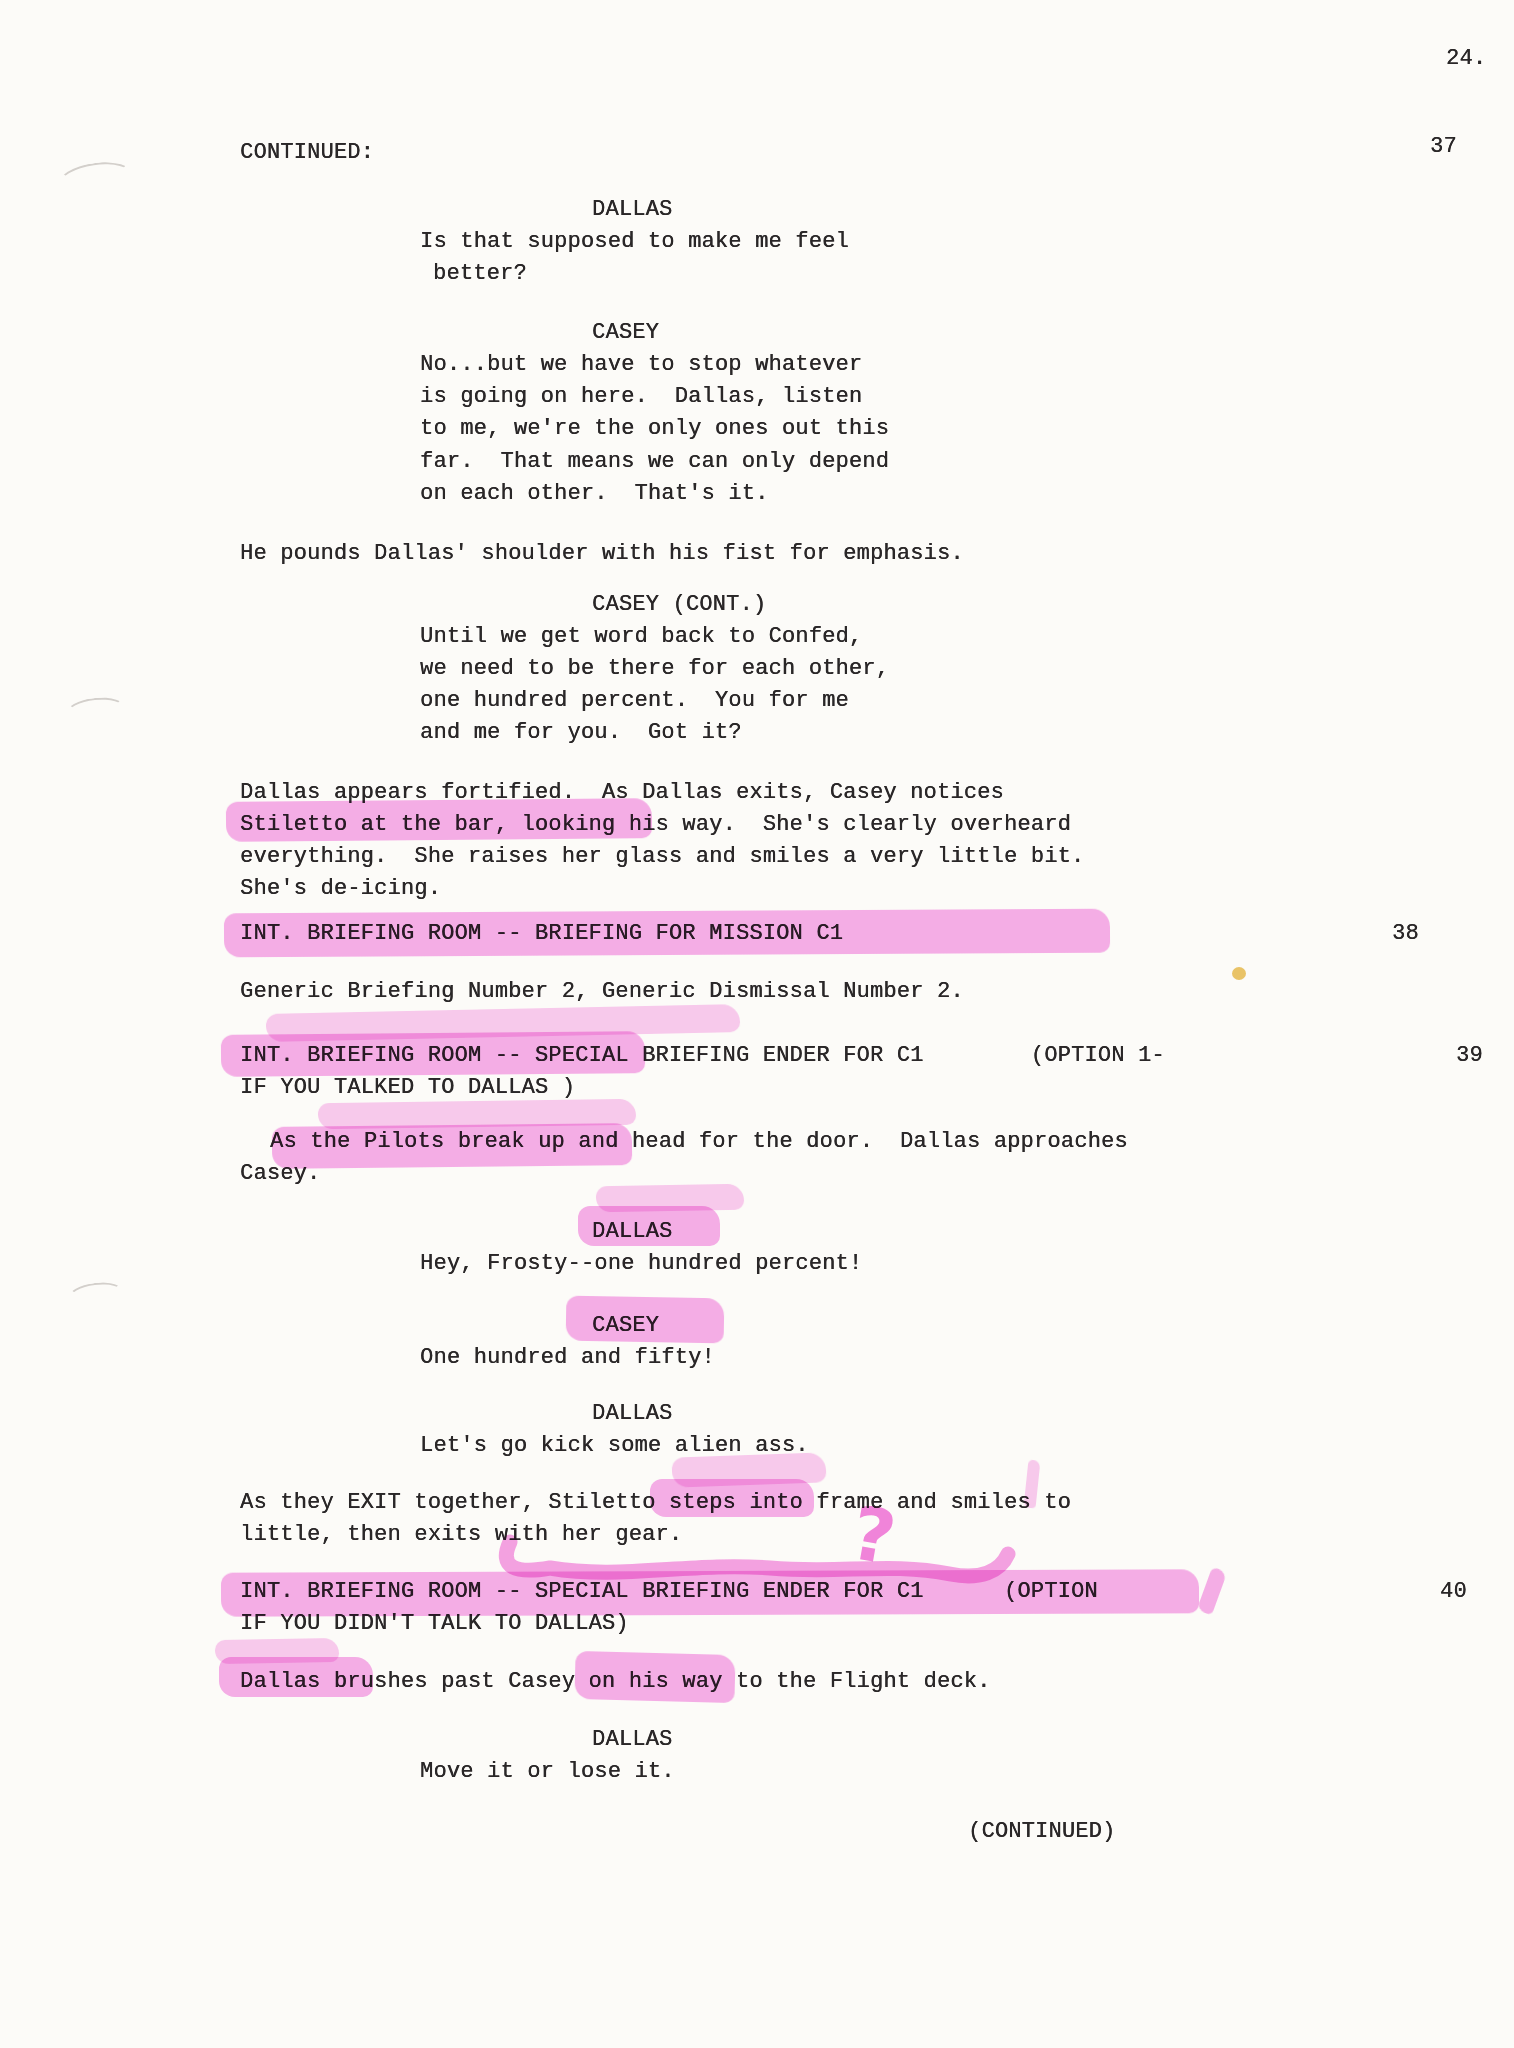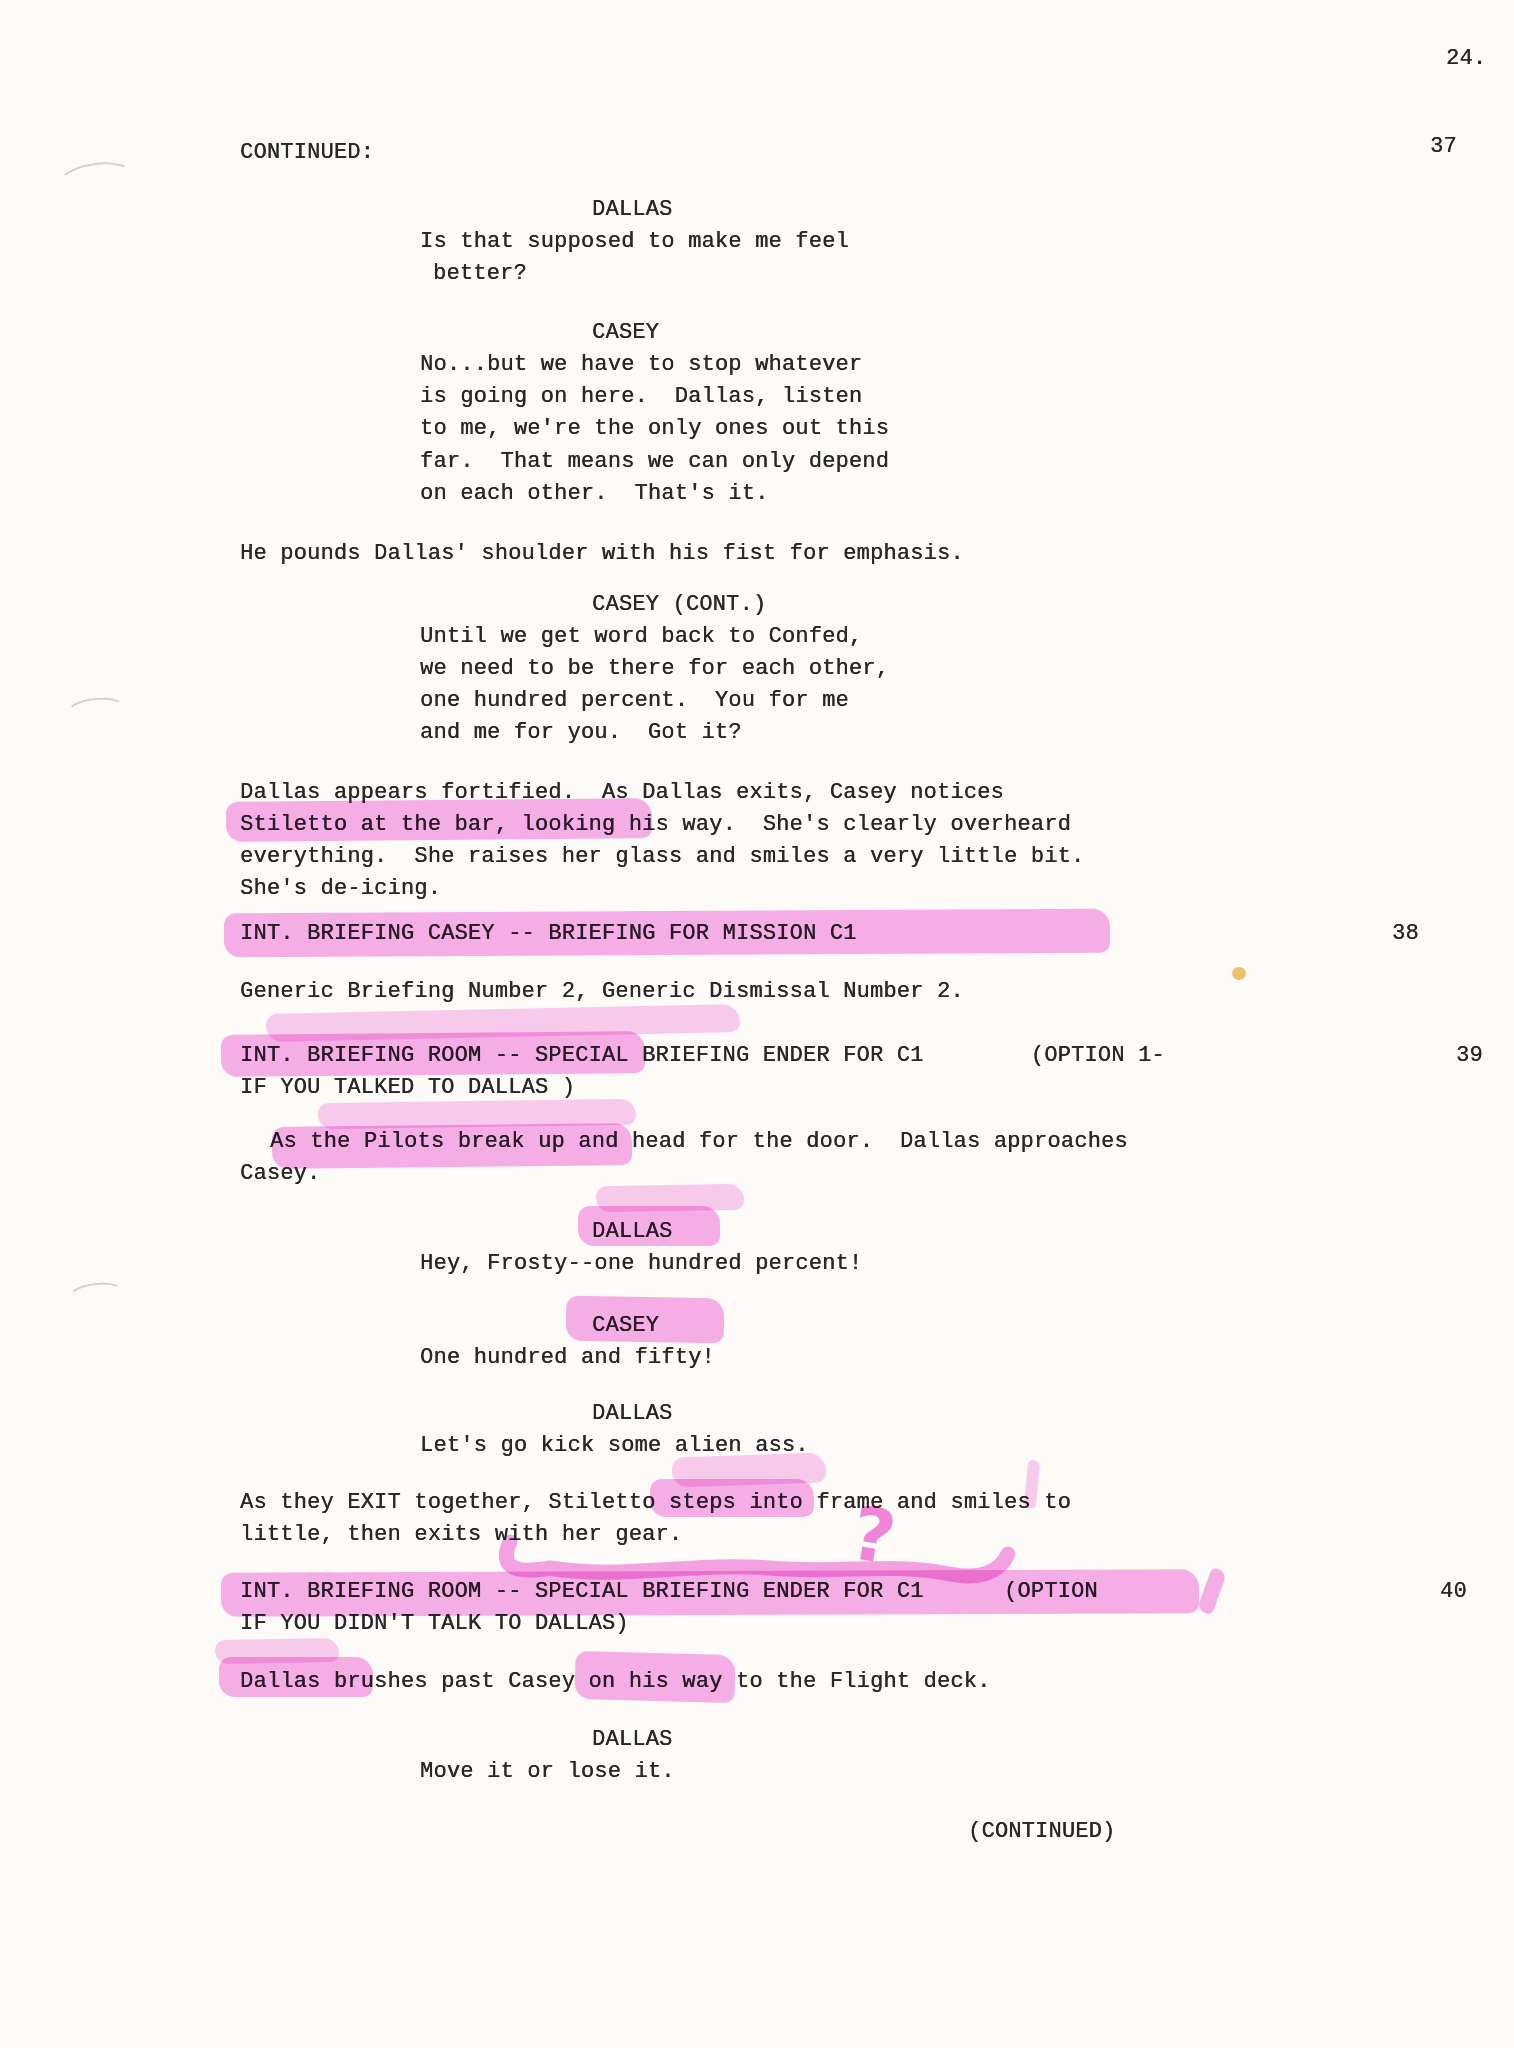--- a/index.html
+++ b/index.html
@@ -49,21 +49,21 @@
       <div class="line action" style="left: 240px; top: 537px;">He pounds Dallas' shoulder with his fist for emphasis.</div>
       <div class="line character" style="left: 592px; top: 588px;">CASEY (CONT.)</div>
       <div class="line dialogue" style="left: 420px; top: 620px;">Until we get word back to Confed,</div>
       <div class="line dialogue" style="left: 420px; top: 652px;">we need to be there for each other,</div>
       <div class="line dialogue" style="left: 420px; top: 684px;">one hundred percent.  You for me</div>
       <div class="line dialogue" style="left: 420px; top: 716px;">and me for you.  Got it?</div>
       <div class="line action" style="left: 240px; top: 776px;">Dallas appears fortified.  As Dallas exits, Casey notices</div>
       <div class="line action" style="left: 240px; top: 808px;">Stiletto at the bar, looking his way.  She's clearly overheard</div>
       <div class="line action" style="left: 240px; top: 840px;">everything.  She raises her glass and smiles a very little bit.</div>
       <div class="line action" style="left: 240px; top: 872px;">She's de-icing.</div>
-      <div class="line scene-heading" style="left: 240px; top: 917px;">INT. BRIEFING CASEY -- BRIEFING FOR MISSION C1</div>
+      <div class="line scene-heading" style="left: 240px; top: 917px;">INT. BRIEFING ROOM -- BRIEFING FOR MISSION C1</div>
       <div class="line scene-number" style="left: 1392px; top: 917px;">38</div>
       <div class="line action" style="left: 240px; top: 975px;">Generic Briefing Number 2, Generic Dismissal Number 2.</div>
       <div class="line scene-heading" style="left: 240px; top: 1039px;">INT. BRIEFING ROOM -- SPECIAL BRIEFING ENDER FOR C1        (OPTION 1-</div>
       <div class="line scene-number" style="left: 1456px; top: 1039px;">39</div>
       <div class="line scene-heading" style="left: 240px; top: 1071px;">IF YOU TALKED TO DALLAS )</div>
       <div class="line action" style="left: 240px; top: 1125px; margin-left: 30px;">As the Pilots break up and head for the door.  Dallas approaches</div>
       <div class="line action" style="left: 240px; top: 1157px;">Casey.</div>
       <div class="line character" style="left: 592px; top: 1215px;">DALLAS</div>
       <div class="line dialogue" style="left: 420px; top: 1247px;">Hey, Frosty--one hundred percent!</div>
       <div class="line character" style="left: 592px; top: 1309px;">CASEY</div>

